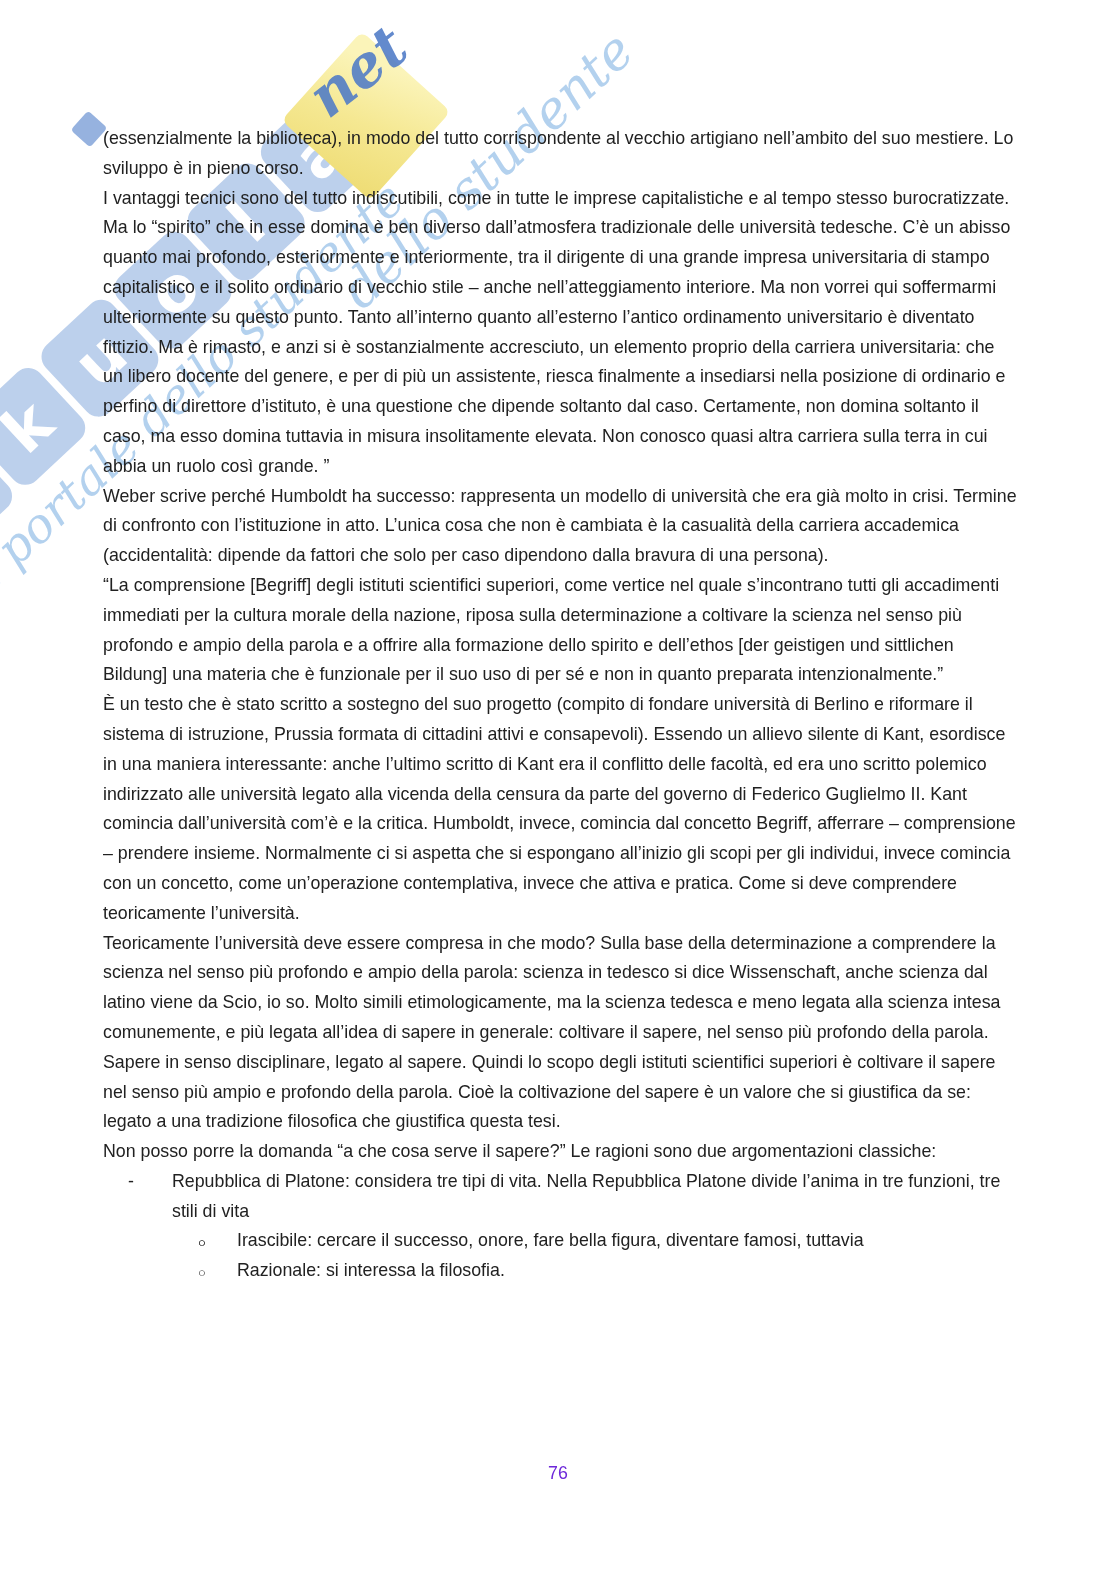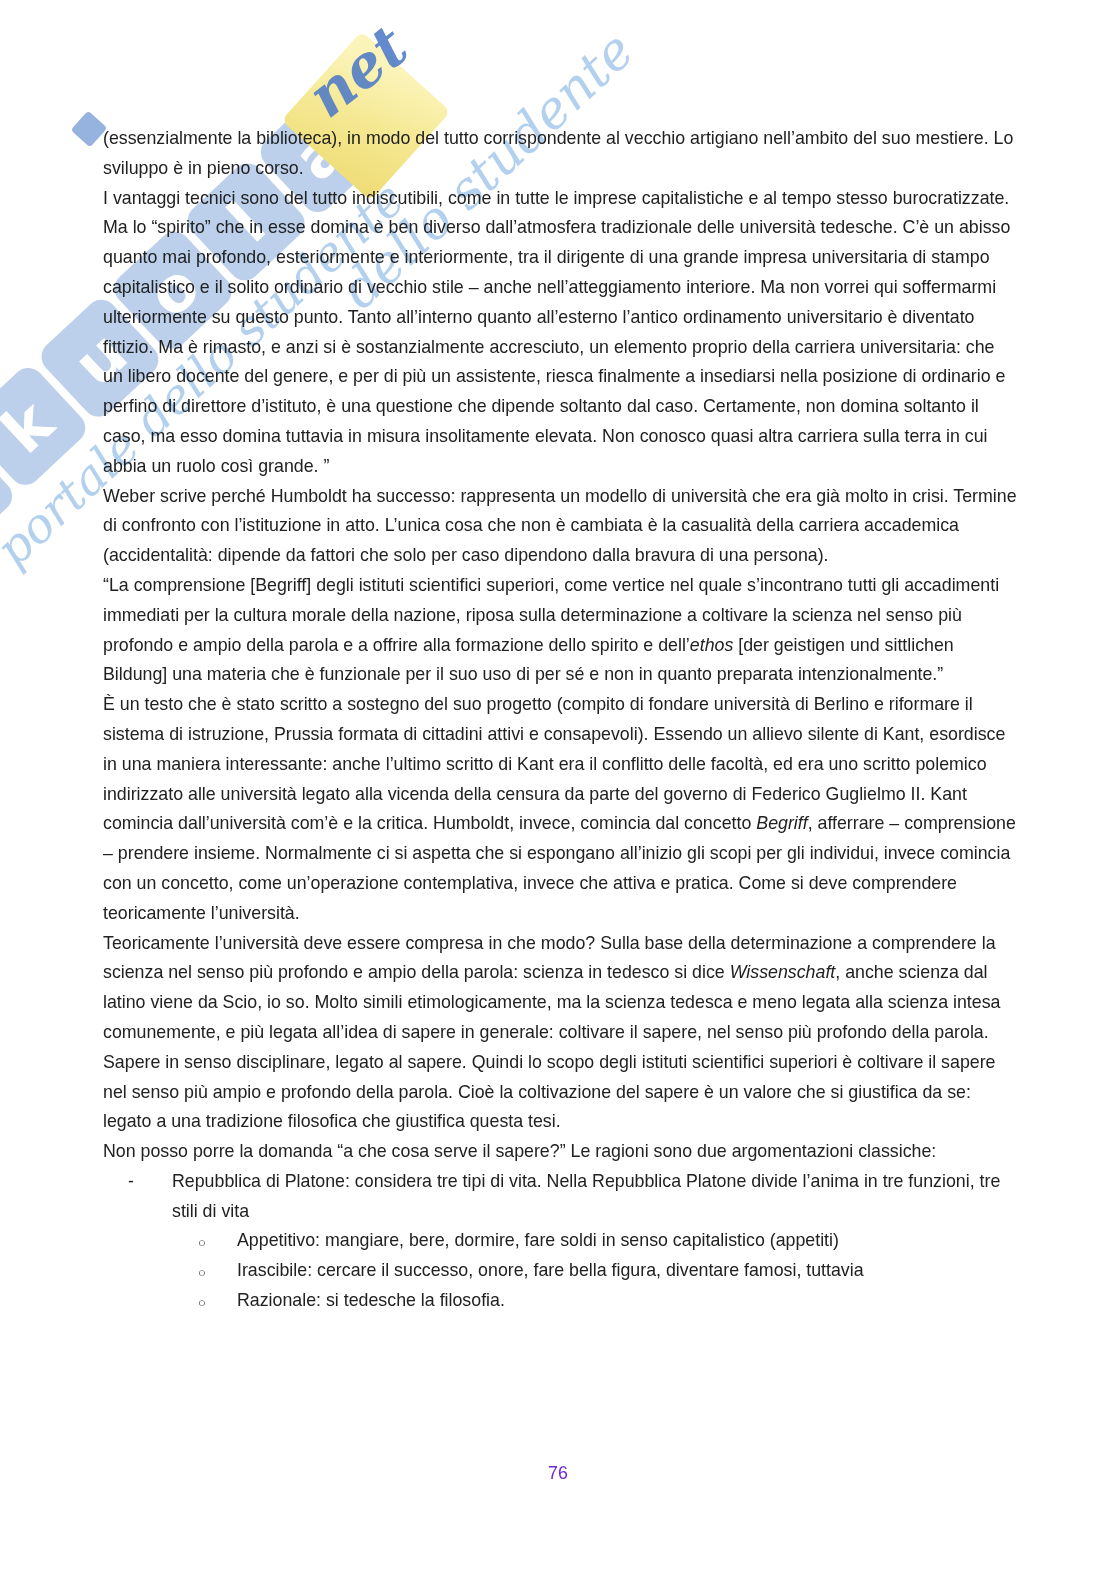--- a/index.html
+++ b/index.html
@@ -55,21 +55,21 @@
   }
 
   
   .content{
     position:absolute;left:103px;top:124px;width:916px;
     font-size:17.8px;line-height:29.8px;
     text-align:left;
   }
   .para{margin:0;}
   .heading{text-decoration:underline;text-underline-offset:3px;}
-  .it{font-style:italic;}
+  .it{}
   .li{position:relative;margin:0;}
   .li1{padding-left:69px;}
   .li1 > .marker{position:absolute;left:25px;top:0;}
   .li2{padding-left:134px;}
   .li2 > .marker{position:absolute;left:95px;top:2px;font-size:13px;}
   .page-number{
     position:absolute;top:1459px;left:0;width:100%;
     text-align:center;font-size:17.8px;line-height:29.8px;color:#6d28d9;
   }
 </style>
@@ -96,20 +96,20 @@
 
   <div class="content">
       <p class="para"><span>(essenzialmente la biblioteca), in modo del tutto corrispondente al vecchio artigiano nell’ambito del suo mestiere. Lo sviluppo è in pieno corso.</span></p>
       <p class="para"><span>I vantaggi tecnici sono del tutto indiscutibili, come in tutte le imprese capitalistiche e al tempo stesso burocratizzate. Ma lo “spirito” che in esse domina è ben diverso dall’atmosfera tradizionale delle università tedesche. C’è un abisso quanto mai profondo, esteriormente e interiormente, tra il dirigente di una grande impresa universitaria di stampo capitalistico e il solito ordinario di vecchio stile – anche nell’atteggiamento interiore. Ma non vorrei qui soffermarmi ulteriormente su questo punto. Tanto all’interno quanto all’esterno l’antico ordinamento universitario è diventato fittizio. Ma è rimasto, e anzi si è sostanzialmente accresciuto, un elemento proprio della carriera universitaria: che un libero docente del genere, e per di più un assistente, riesca finalmente a insediarsi nella posizione di ordinario e perfino di direttore d’istituto, è una questione che dipende soltanto dal caso. Certamente, non domina soltanto il caso, ma esso domina tuttavia in misura insolitamente elevata. Non conosco quasi altra carriera sulla terra in cui abbia un ruolo così grande. ”</span></p>
       <p class="para"><span>Weber scrive perché Humboldt ha successo: rappresenta un modello di università che era già molto in crisi. Termine di confronto con l’istituzione in atto. L’unica cosa che non è cambiata è la casualità della carriera accademica (accidentalità: dipende da fattori che solo per caso dipendono dalla bravura di una persona).</span></p>
       <p class="para"><span>“La comprensione [Begriff] degli istituti scientifici superiori, come vertice nel quale s’incontrano tutti gli accadimenti immediati per la cultura morale della nazione, riposa sulla determinazione a coltivare la scienza nel senso più profondo e ampio della parola e a offrire alla formazione dello spirito e dell’</span><span class="it">ethos</span><span> [der geistigen und sittlichen Bildung] una materia che è funzionale per il suo uso di per sé e non in quanto preparata intenzionalmente.”</span></p>
       <p class="para"><span>È un testo che è stato scritto a sostegno del suo progetto (compito di fondare università di Berlino e riformare il sistema di istruzione, Prussia formata di cittadini attivi e consapevoli). Essendo un allievo silente di Kant, esordisce in una maniera interessante: anche l’ultimo scritto di Kant era il conflitto delle facoltà, ed era uno scritto polemico indirizzato alle università legato alla vicenda della censura da parte del governo di Federico Guglielmo II. Kant comincia dall’università com’è e la critica. Humboldt, invece, comincia dal concetto </span><span class="it">Begriff</span><span>, afferrare – comprensione – prendere insieme. Normalmente ci si aspetta che si espongano all’inizio gli scopi per gli individui, invece comincia con un concetto, come un’operazione contemplativa, invece che attiva e pratica. Come si deve comprendere teoricamente l’università.</span></p>
       <p class="para"><span>Teoricamente l’università deve essere compresa in che modo? Sulla base della determinazione a comprendere la scienza nel senso più profondo e ampio della parola: scienza in tedesco si dice </span><span class="it">Wissenschaft</span><span>, anche scienza dal latino viene da Scio, io so. Molto simili etimologicamente, ma la scienza tedesca e meno legata alla scienza intesa comunemente, e più legata all’idea di sapere in generale: coltivare il sapere, nel senso più profondo della parola. Sapere in senso disciplinare, legato al sapere. Quindi lo scopo degli istituti scientifici superiori è coltivare il sapere nel senso più ampio e profondo della parola. Cioè la coltivazione del sapere è un valore che si giustifica da se: legato a una tradizione filosofica che giustifica questa tesi.</span></p>
       <p class="para"><span>Non posso porre la domanda “a che cosa serve il sapere?” Le ragioni sono due argomentazioni classiche:</span></p>
       <div class="li li1"><span class="marker">-</span><span class="li-text"><span>Repubblica di Platone: considera tre tipi di vita. Nella Repubblica Platone divide l’anima in tre funzioni, tre stili di vita</span></span></div>
-      <div class="li li2"><span class="marker">○</span><span class="li-text"><span>Appetitivo: mangiare, bere, dormire, fare soldi in senso capitalistico (appetiti)</span></span></div>
+      <div class="li li2"><span class="marker">○</span></div>
       <div class="li li2"><span class="marker">○</span><span class="li-text"><span>Irascibile: cercare il successo, onore, fare bella figura, diventare famosi, tuttavia</span></span></div>
-      <div class="li li2"><span class="marker">○</span><span class="li-text"><span>Razionale: si tedesche la filosofia.</span></span></div>
+      <div class="li li2"><span class="marker">○</span><span class="li-text"><span>Razionale: si interessa la filosofia.</span></span></div>
     </div>
 
   <div class="page-number">76</div>
 
 </div>
 
 </body></html>

